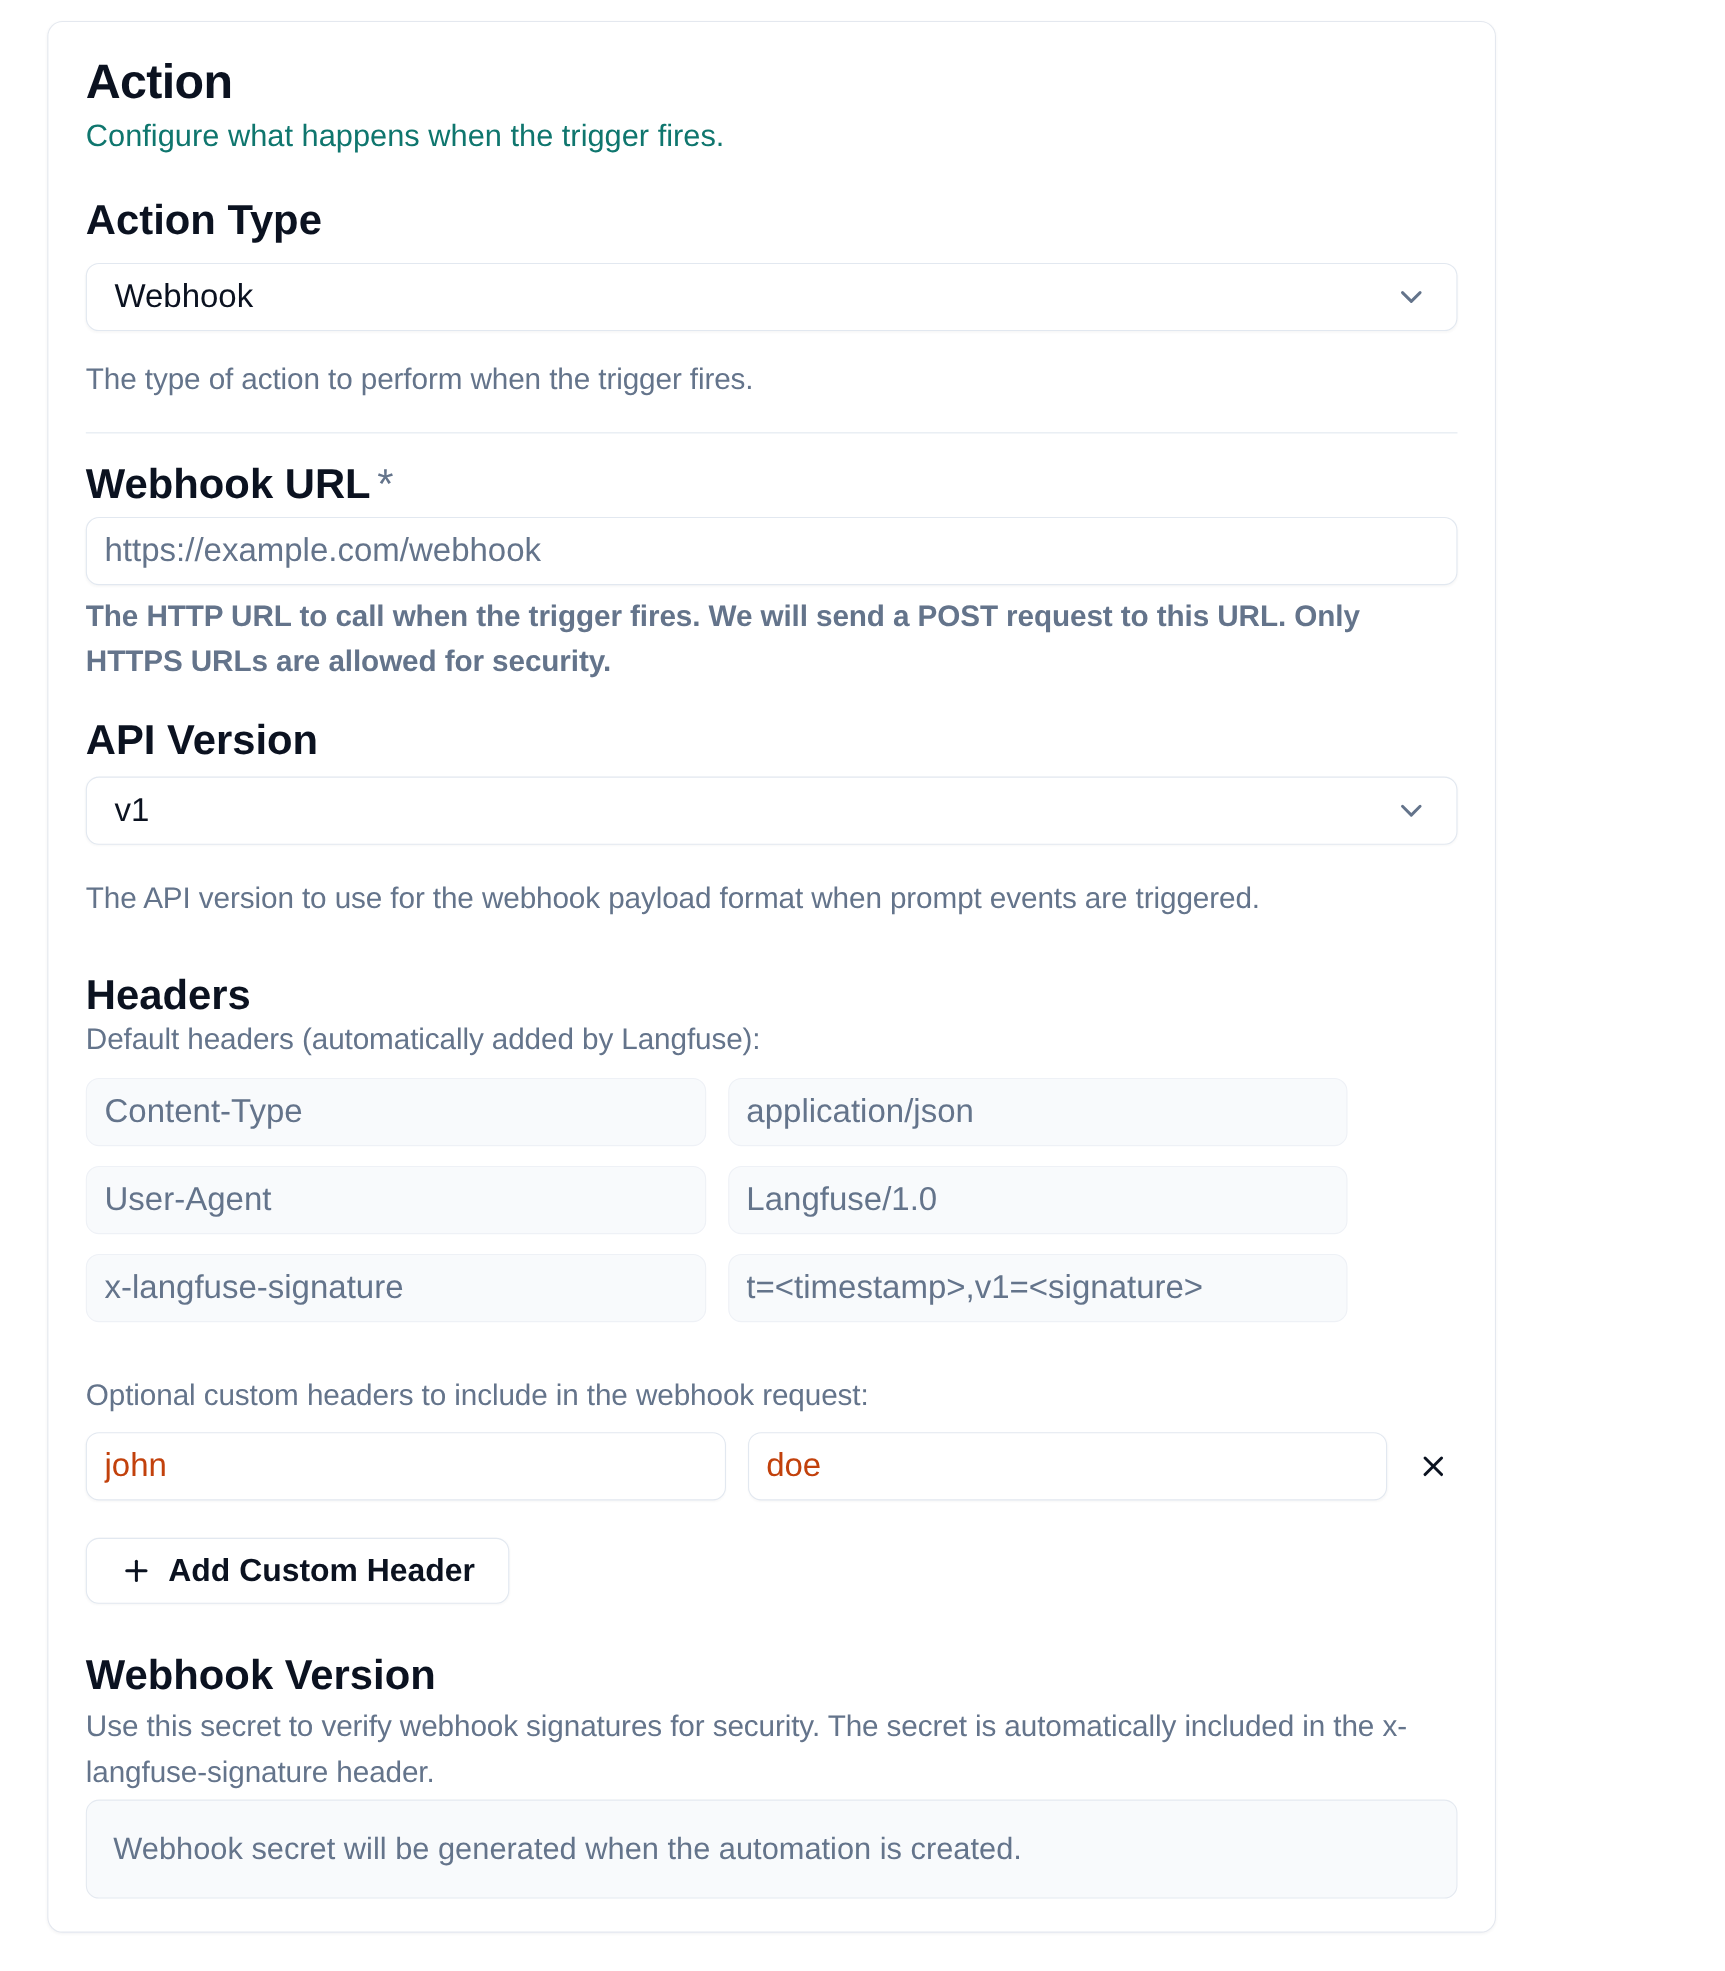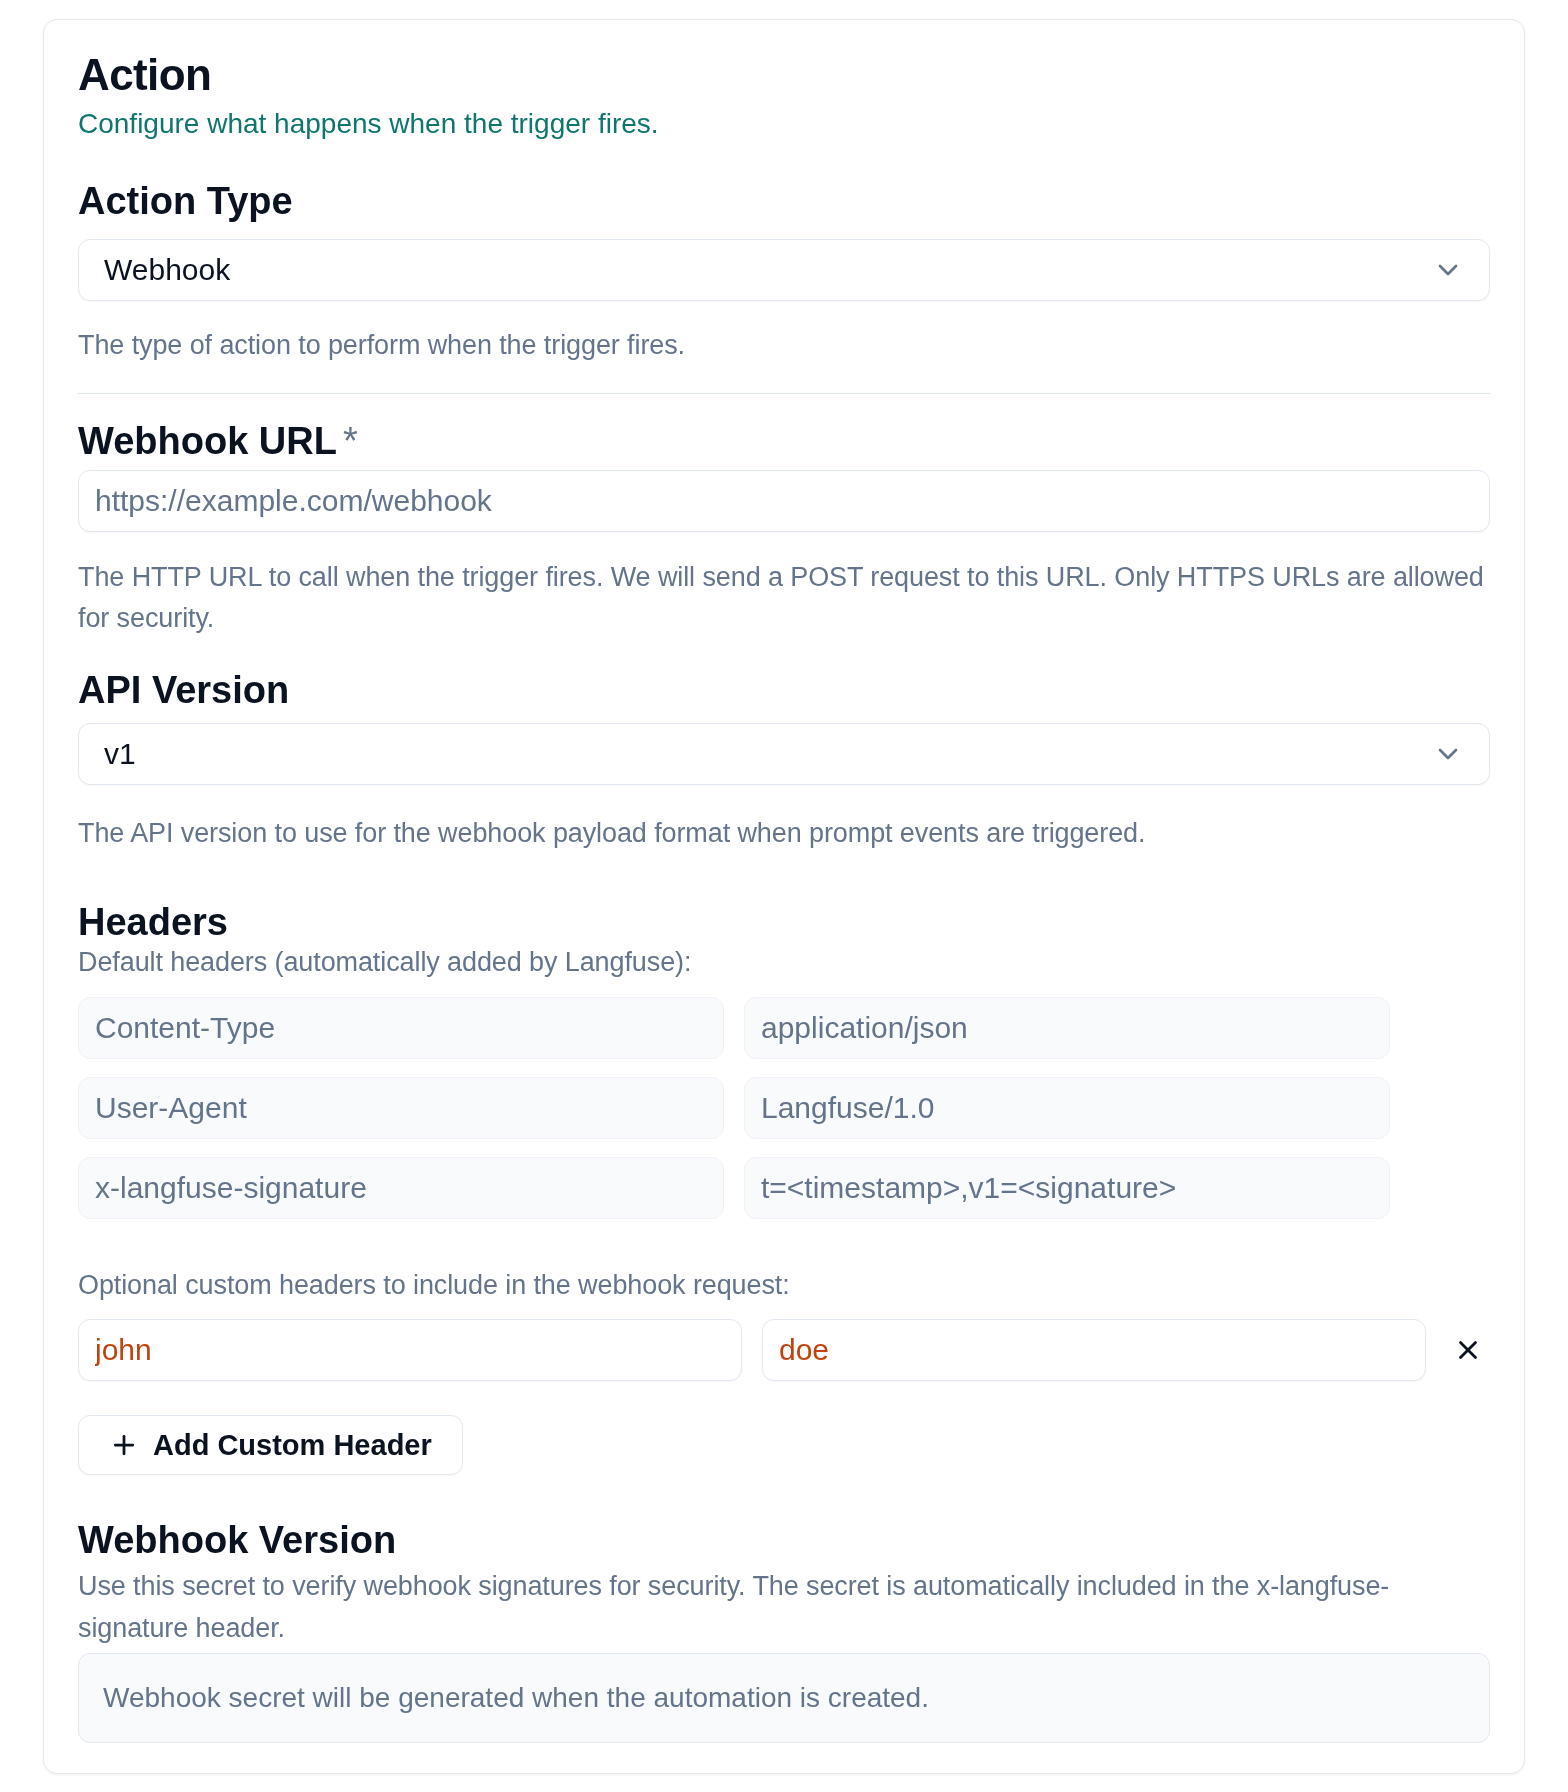--- a/index.html
+++ b/index.html
@@ -5,21 +5,21 @@
   * { margin: 0; padding: 0; box-sizing: border-box; }
   html, body {
     width: 1568px;
     background: #ffffff;
     font-family: "Liberation Sans", sans-serif;
     color: #0f172a;
   }
   body { height: 1792px; overflow: hidden; }
 
   .card {
-    width: 1482px;
+    width: 1317px;
     margin: 19px 0 0 43px;
     background: #ffffff;
     border: 1px solid #e4e8ef;
     border-radius: 14px;
     box-shadow: 0 1px 3px rgba(16, 24, 40, 0.05);
     padding: 33px 34px 30px 34px;
   }
 
   .page-title {
     font-size: 44px;
@@ -148,21 +148,21 @@
     color: #64748b;
   }
 
   
   .mt-label1   { margin-top: 45px; }
   .mt-control  { margin-top: 23px; }
   .mt-help1    { margin-top: 26px; }
   .mt-divider  { margin-top: 30px; }
   .mt-label2   { margin-top: 32px; }
   .mt-url      { margin-top: 14px; }
-  .mt-help2    { margin-top: 25px; }
+  .mt-help2    { margin-top: 8px; font-weight: bold; }
   .mt-label3   { margin-top: 36px; }
   .mt-select2  { margin-top: 18px; }
   .mt-help3    { margin-top: 30px; }
   .mt-headers  { margin-top: 56px; }
   .mt-caption1 { margin-top: 5px;  }
   .mt-rows     { margin-top: 14px; }
   .row-gap     { margin-top: 18px; }
   .mt-caption2 { margin-top: 46px; }
   .mt-custom   { margin-top: 13px; }
   .mt-addbtn   { margin-top: 34px; }

